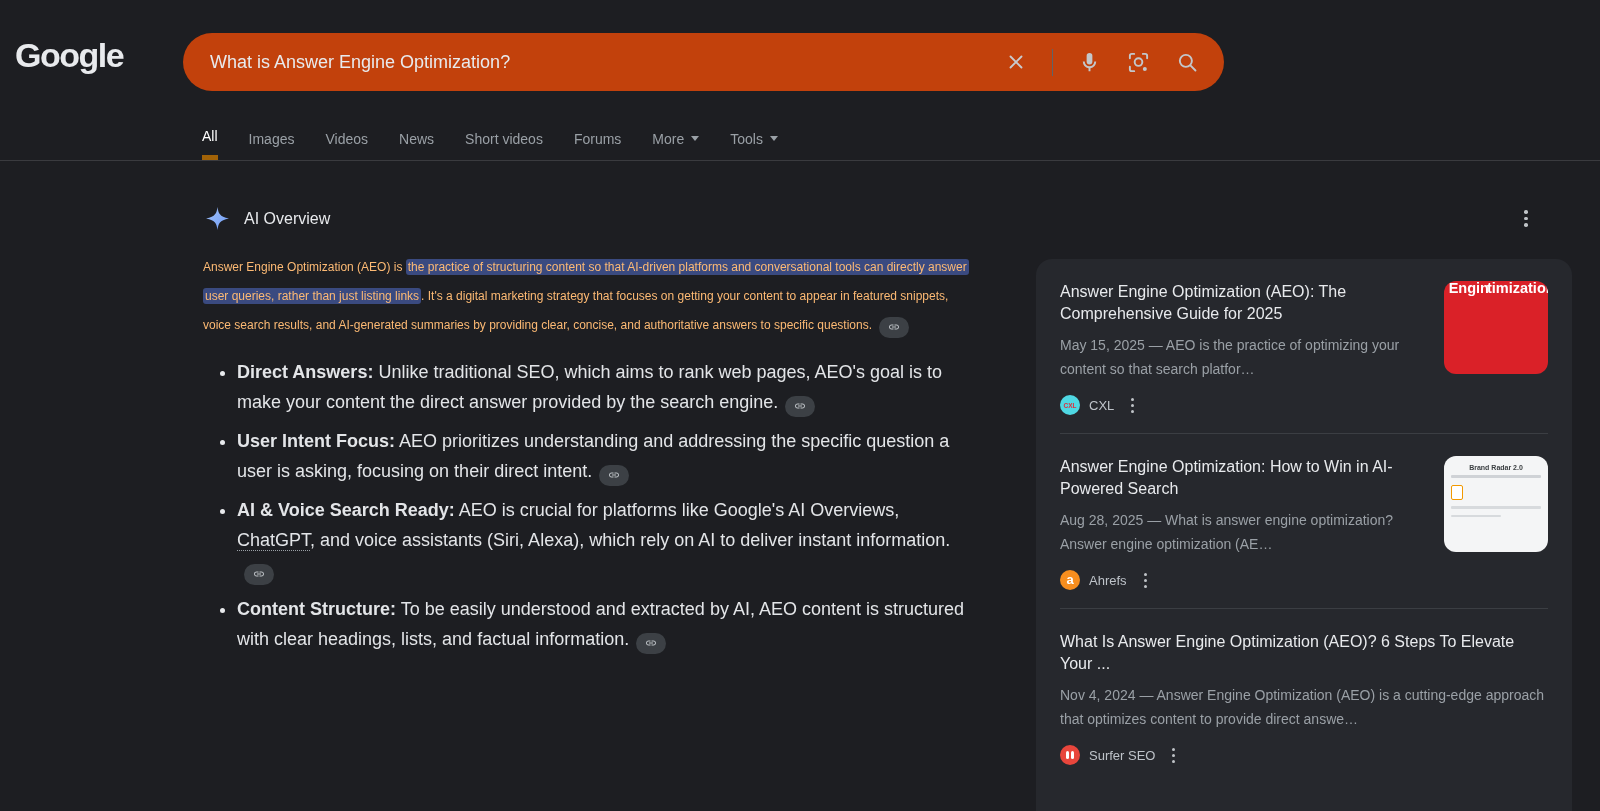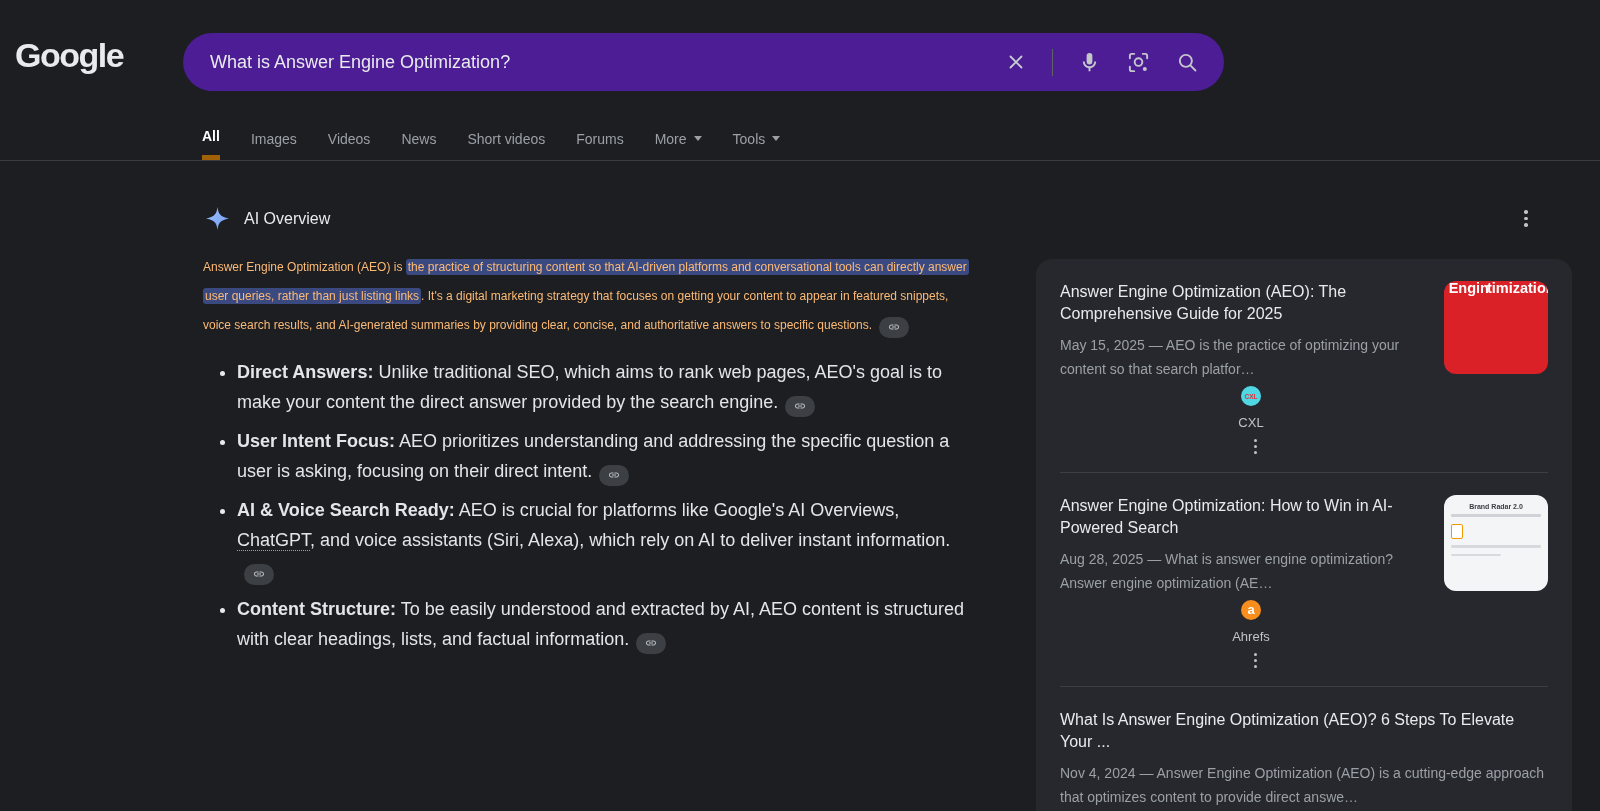--- a/index.html
+++ b/index.html
@@ -2,29 +2,29 @@
 <html><head>
 <meta charset="utf-8">
 <style>
   * { margin:0; padding:0; box-sizing:border-box; }
   html,body { width:1600px; height:811px; overflow:hidden; }
   body { font-family:"Liberation Sans","DejaVu Sans",sans-serif; background:#1d1e22; color:#e8eaed; }
   #screen { position:relative; width:1600px; height:811px; overflow:hidden; background:#1d1e22; }
 
   
   .logo { position:absolute; left:15px; top:36px; font-size:34px; font-weight:600; letter-spacing:-1.5px; color:#e8eaed;text-align:center; }
-  .search-pill { position:absolute; left:183px; top:33px; width:1041px; height:58px; background:#4c1d95; border-radius:29px; display:flex; align-items:center; }
+  .search-pill { position:absolute; left:183px; top:33px; width:1041px; height:58px; background:#c2410c; border-radius:29px; display:flex; align-items:center; }
   .search-input { flex:1; background:transparent; border:none; outline:none; color:#e8eaed; font-size:18px; padding-left:27px; font-family:"Liberation Sans","DejaVu Sans",sans-serif; }
   .pill-icons { display:flex; align-items:center; gap:23px; padding-right:24px; }
   .pill-icons .icon-btn { width:26px; height:26px; display:flex; align-items:center; justify-content:center; cursor:pointer; }
   .vdivider { width:1px; height:27px; background:#5f6368; }
 
   .tabs { position:absolute; left:202px; top:128px; display:flex; gap:31px; font-size:14px; color:#9aa0a6; }
   .tab { display:flex; align-items:center; padding-bottom:11px; cursor:pointer; }
-  .tab.active { color:#fff; border-bottom:5px solid #a16207; font-weight:700; }
+  .tab.active { color:#fff; border-bottom:5px solid #a16207; font-weight:400; }
   .caret { display:inline-block; width:0; height:0; border-left:4px solid transparent; border-right:4px solid transparent; border-top:5px solid #9aa0a6; margin-left:7px; }
   .header-divider { position:absolute; left:0; top:160px; width:1600px; height:1px; background:#3a3b3f; }
 
   
   .aio-header { position:absolute; left:205px; top:206px; display:flex; align-items:center; gap:14px; }
   .aio-label { font-size:16px; color:#e8eaed; }
   .kebab { display:flex; flex-direction:column; align-items:center; gap:3px; cursor:pointer; }
   .kebab i { display:block; width:3.5px; height:3.5px; border-radius:50%; background:#bfc3c7; }
   .kebab-overview { position:absolute; left:1524px; top:210px; }
 
@@ -38,21 +38,21 @@
   ul.aspects li::marker { color:#e8eaed; }
   .dotted-link { border-bottom:1.5px dotted #9aa0a6; cursor:pointer; }
 
   
   .rail { position:absolute; left:1036px; top:259px; width:536px; height:640px; background:#26282d; border-radius:16px; padding:0 24px; }
   .rail-card { display:flex; gap:2px; padding:22px 0 18px; }
   .rail-card + .rail-card { border-top:1px solid #3b3e43; }
   .card-main { flex:1; min-width:0; }
   .card-title { font-size:16px; line-height:22px; color:#e8eaed; cursor:pointer; }
   .card-snippet { margin-top:8px; font-size:14px; line-height:24px; color:#9aa0a6; }
-  .source-row { margin-top:5px; display:flex; align-items:center; gap:9px;flex-direction:column; }
+  .source-row { margin-top:14px; display:flex; align-items:center; gap:9px; }
   .favicon { width:20px; height:20px; border-radius:50%; display:flex; align-items:center; justify-content:center; flex:none; }
   .favicon-cxl { background:#4fd8e3; }
   .favicon-cxl span { font-size:6.5px; font-weight:700; color:#e02d3c; letter-spacing:0; }
   .favicon-ahrefs { background:#f78e1e; }
   .favicon-ahrefs span { font-size:13px; font-weight:700; color:#fff; margin-top:-2px; }
   .favicon-surfer { background:#e8463c; display:flex; gap:2.5px; }
   .favicon-surfer i { display:block; width:3px; height:8px; border-radius:2px; background:#fff; }
   .source-name { font-size:13px; color:#bec3c9; }
   .kebab-sm { margin-left:8px; }
   .kebab-sm i { width:3px; height:3px; }

